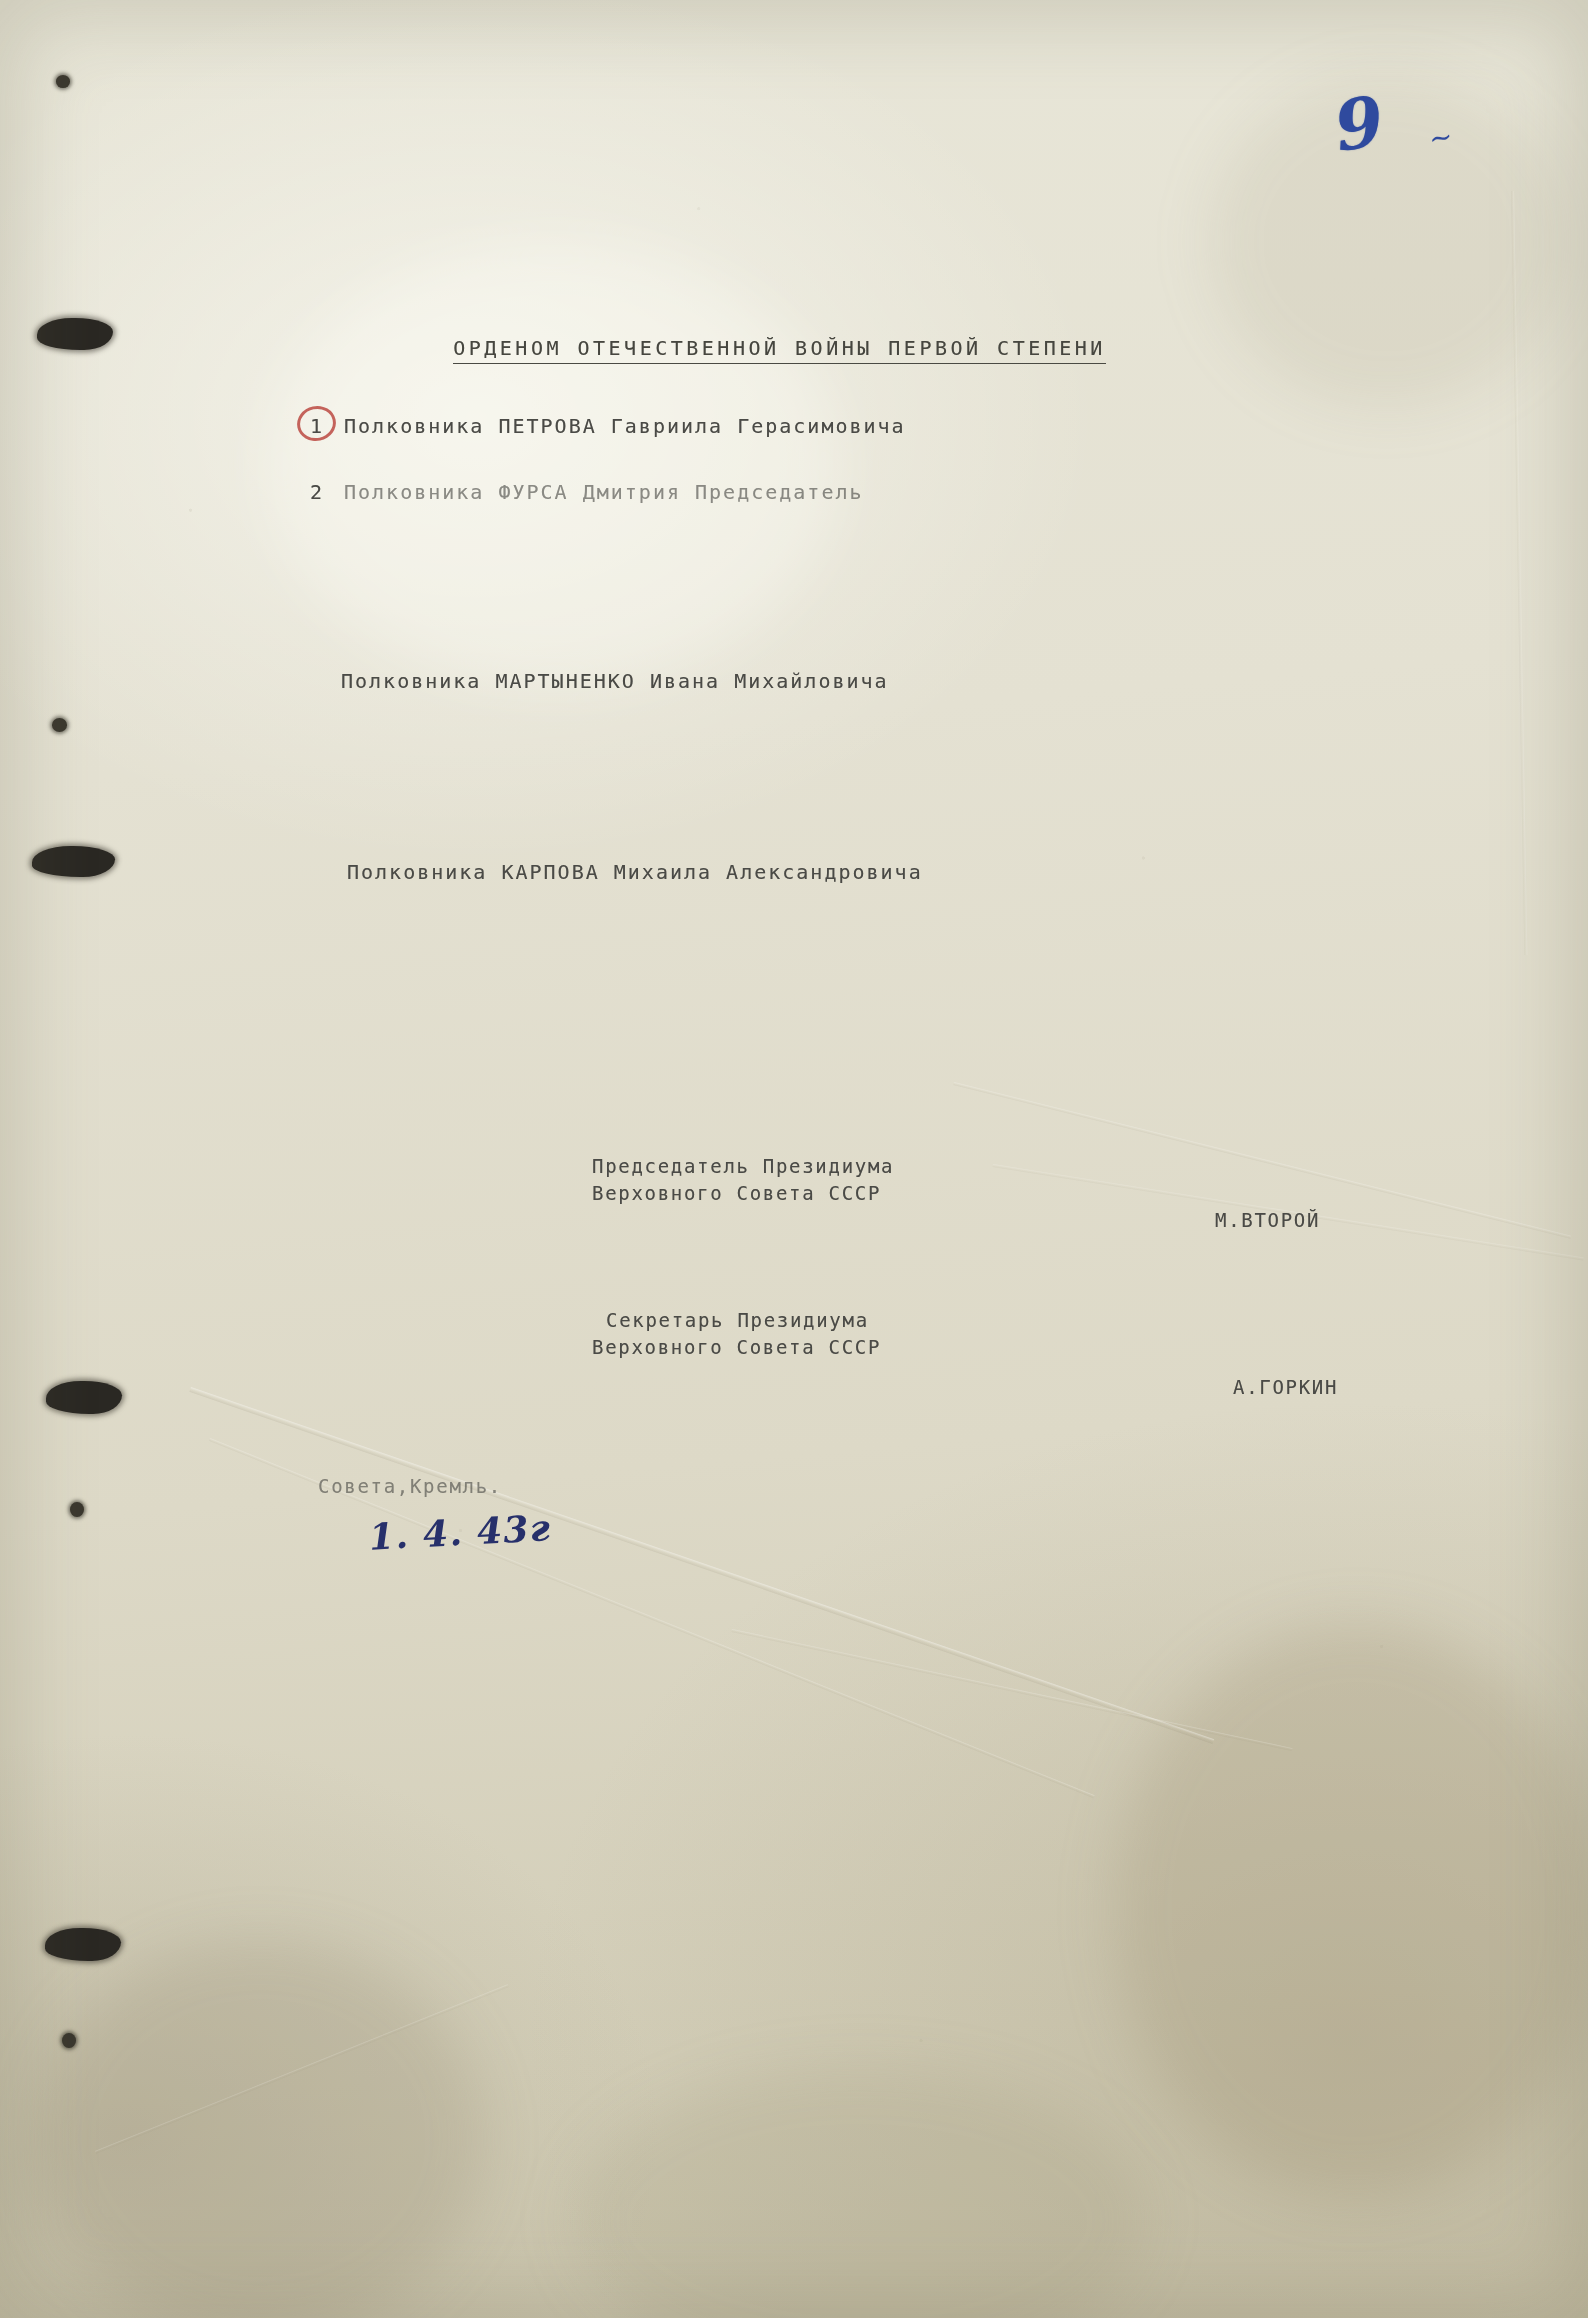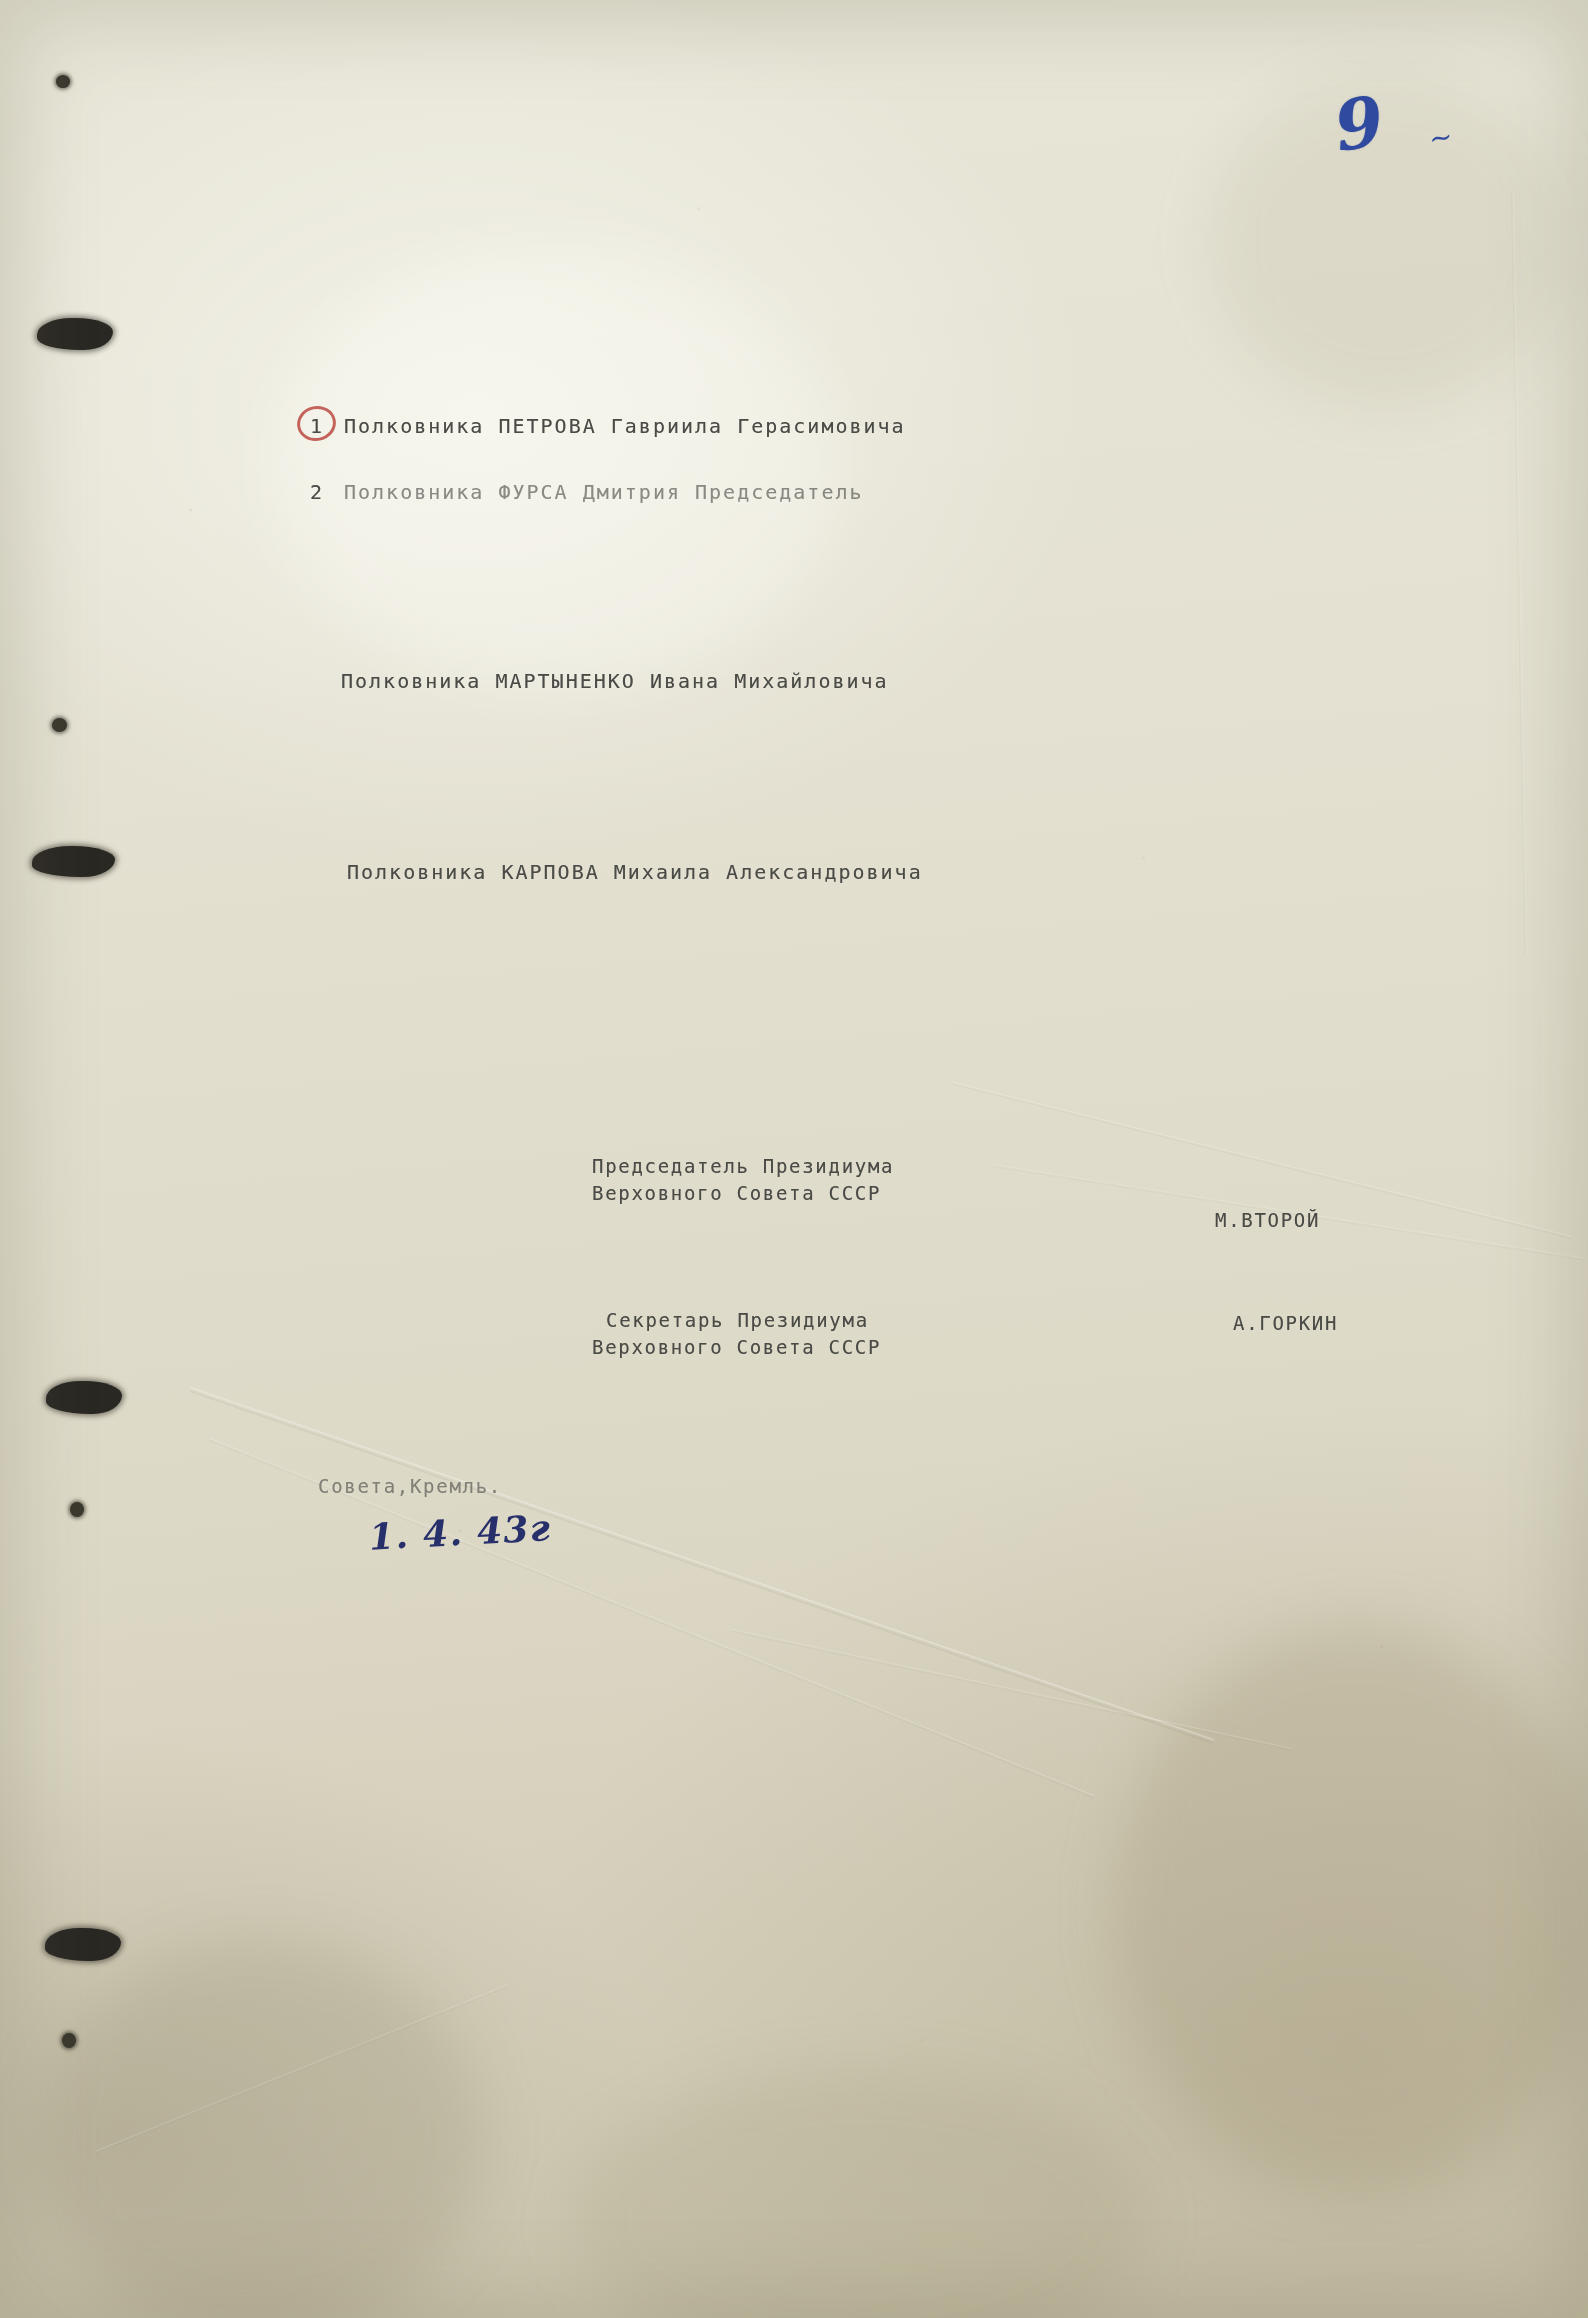--- a/index.html
+++ b/index.html
@@ -161,40 +161,43 @@
   <div class="hole small" style="left:52px; top:718px; width:15.3px; height:14px;"></div>
   <div class="tear" style="left:32px; top:846px; width:83px; height:30.5px;"></div>
   <div class="tear" style="left:46px; top:1381px; width:76px; height:33px;"></div>
   <div class="hole small" style="left:70px; top:1502px; width:14px; height:15.3px;"></div>
   <div class="tear" style="left:45px; top:1928px; width:76px; height:33px;"></div>
   <div class="hole small" style="left:62px; top:2033px; width:14px; height:15.3px;"></div>
 
   <div class="ink ink-big" style="left:1335px; top:83px;">9</div>
   <div class="ink ink-dash" style="left:1429px; top:121px;">~</div>
 
+  <div class="typed heading" style="left:391px; top:312px;">
+    <span class="ul">ОРДЕНОМ ОТЕЧЕСТВЕННОЙ ВОЙНЫ ПЕРВОЙ СТЕПЕНИ</span>
+  </div>
 
   <div class="red-circle" style="left:297px; top:406px;"></div>
   <div class="typed body-line" style="left:310px; top:414px;">1</div>
   <div class="typed body-line" style="left:344px; top:414px;">Полковника ПЕТРОВА Гавриила Герасимовича</div>
 
   <div class="typed body-line" style="left:310px; top:480px;">2</div>
   <div class="typed body-line faint" style="left:344px; top:480px;">Полковника ФУРСА Дмитрия Председатель</div>
 
 
   <div class="typed body-line" style="left:341px; top:669px;">Полковника МАРТЫНЕНКО Ивана Михайловича</div>
 
 
   <div class="typed body-line" style="left:347px; top:860px;">Полковника КАРПОВА Михаила Александровича</div>
 
   <div class="typed sig-line" style="left:592px; top:1155px;">Председатель Президиума</div>
   <div class="typed sig-line" style="left:592px; top:1182px;">Верховного Совета СССР</div>
   <div class="typed sig-line" style="left:1215px; top:1209px;">М.ВТОРОЙ</div>
 
   <div class="typed sig-line" style="left:606px; top:1309px;">Секретарь Президиума</div>
   <div class="typed sig-line" style="left:592px; top:1336px;">Верховного Совета СССР</div>
-  <div class="typed sig-line" style="left:1233px; top:1312px;">А.ГОРКИН</div>
+  <div class="typed sig-line" style="left:1233px; top:1376px;">А.ГОРКИН</div>
 
   <div class="typed sig-line faint" style="left:318px; top:1475px;">Совета,Кремль.</div>
   <div class="ink ink-date" style="left:369px; top:1511px;">1. 4. 43г</div>
 
   <div class="edge-shade"></div>
 </div>
 
 
 </body></html>

